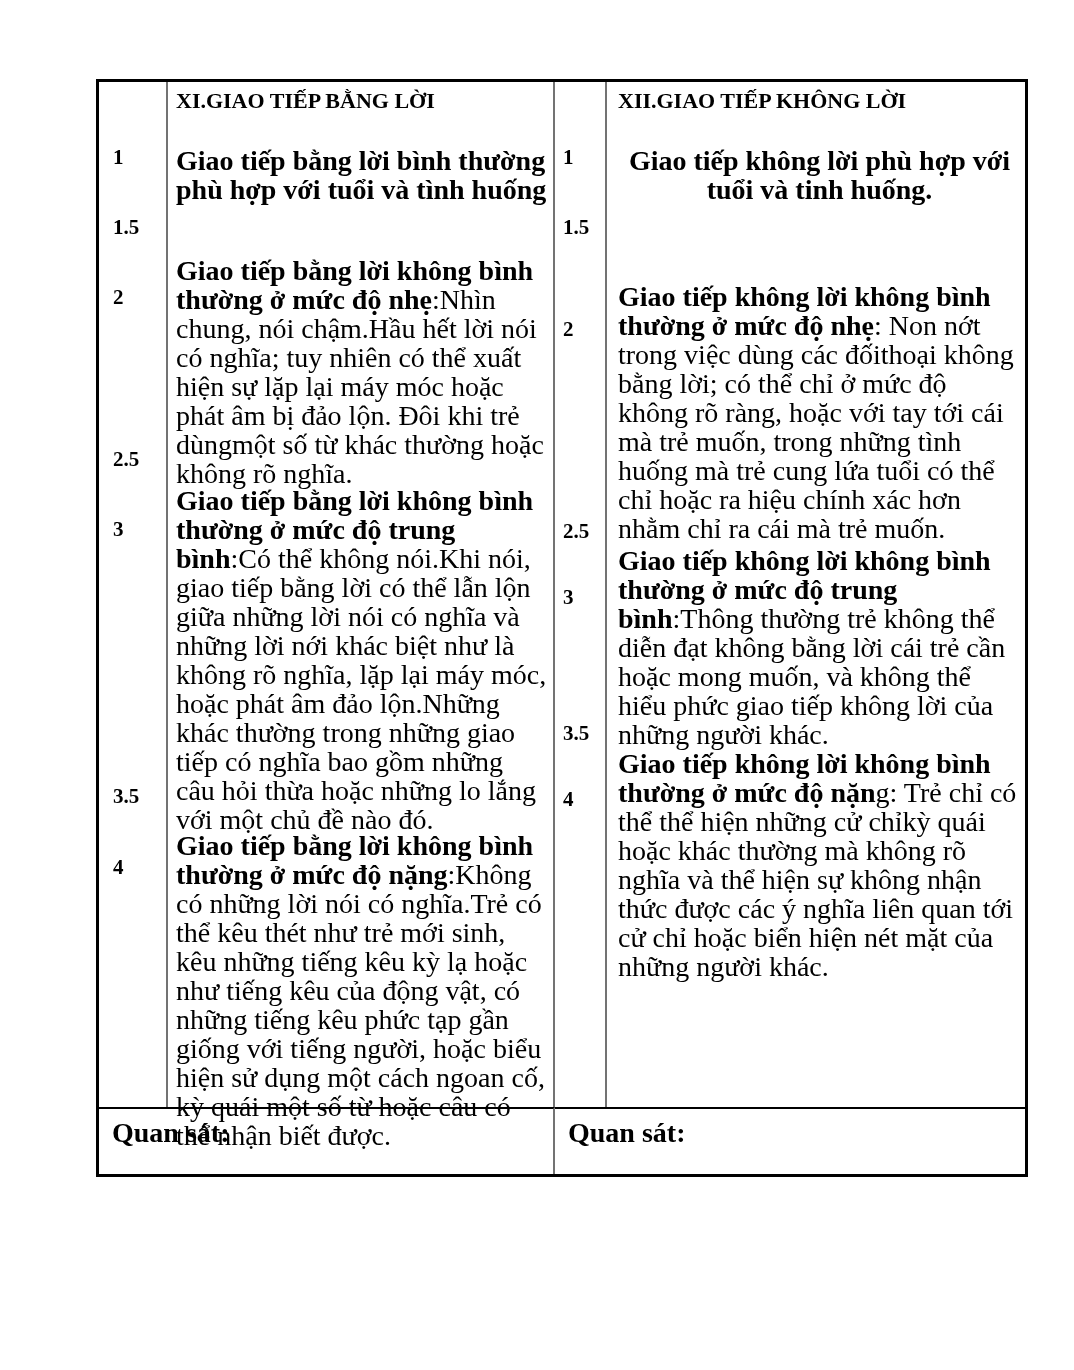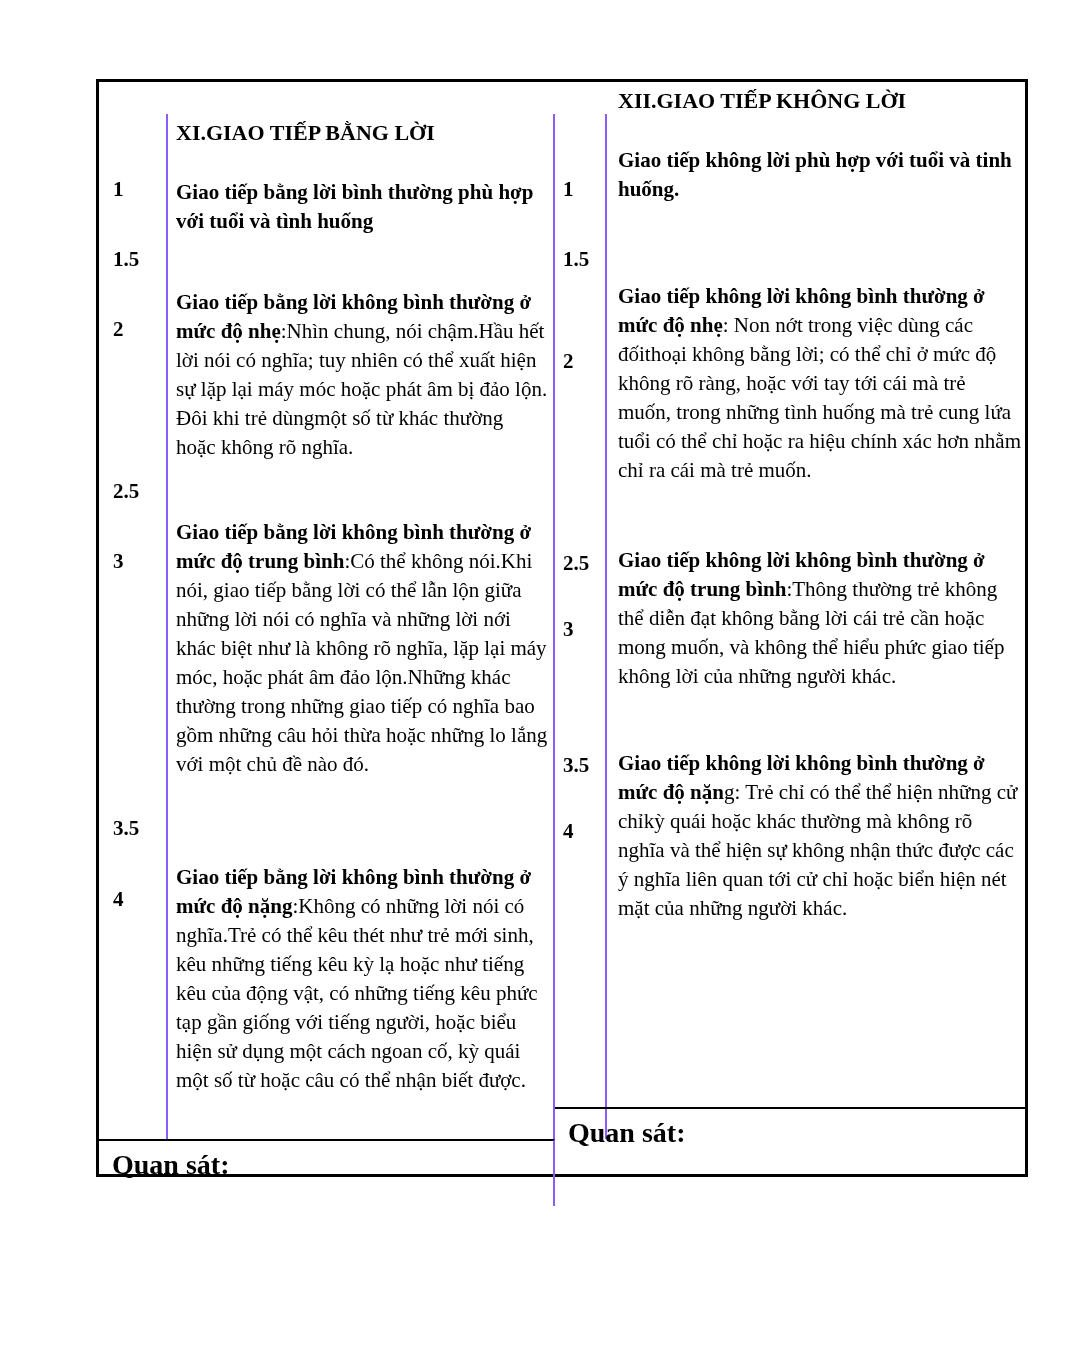--- a/index.html
+++ b/index.html
@@ -18,21 +18,21 @@
     top: 79px;
     width: 932px;
     height: 1098px;
     border: 3px solid #000000;
     box-sizing: border-box;
   }
   .cell {
     position: absolute;
     box-sizing: border-box;
   }
-  .cell.bordered-right { border-right: 2px solid #8b5cf6; margin-top: 32px; }
+  .cell.bordered-right { border-right: 2px solid #737373; }
   .cell.bordered-top   { border-top: 2px solid #000000; }
 
   .num-col-left  { left: 0;   top: 0; width: 69px;  height: 1025px; }
   .text-col-left { left: 69px; top: 0; width: 387px; height: 1025px; }
   .num-col-right { left: 456px; top: 0; width: 52px; height: 1025px; }
   .text-col-right{ left: 508px; top: 0; width: 418px; height: 756px; }
   .obs-cell-left { left: 0;   top: 1025px; width: 456px; height: 67px; }
   .obs-cell-right{ left: 456px; top: 1025px; width: 470px; height: 67px; }
 
   .score {
@@ -52,21 +52,21 @@
     font-weight: bold;
     font-size: 22px;
     line-height: 29px;
     white-space: nowrap;
   }
   .item {
     position: absolute;
     left: 8px;
     right: 5px;
     margin: 0;
-    font-size: 21px;
+    font-size: 28px;
     line-height: 29px;
     text-align: left;
     font-family: Liberation Serif, serif;
   }
   .item b { font-weight: bold; }
   .text-col-right .item { left: 11px; right: 4px; }
   .text-col-right .section-title { left: 11px; }
 
   .obs-label {
     position: absolute;
@@ -87,21 +87,21 @@
   .r-s3 { top: 436px; } .r-s4 { top: 502px; } .r-s5 { top: 638px; }
   .r-s6 { top: 704px; }
   
   .l-title { top: 4px; }
   .l-b0 { top: 64px; }
   .l-b1 { top: 174px; }
   .l-b2 { top: 404px; }
   .l-b3 { top: 749px; }
   
   .r-title { top: 4px; }
-  .r-b0 { top: 64px; }
+  .r-b0 { top: 64px; text-align: center; }
   .r-b1 { top: 200px; }
   .r-b2 { top: 464px; }
   .r-b3 { top: 667px; }
 </style>
 </head>
 <body>
 
 <div class="page">
   <div class="doc-table">
 

